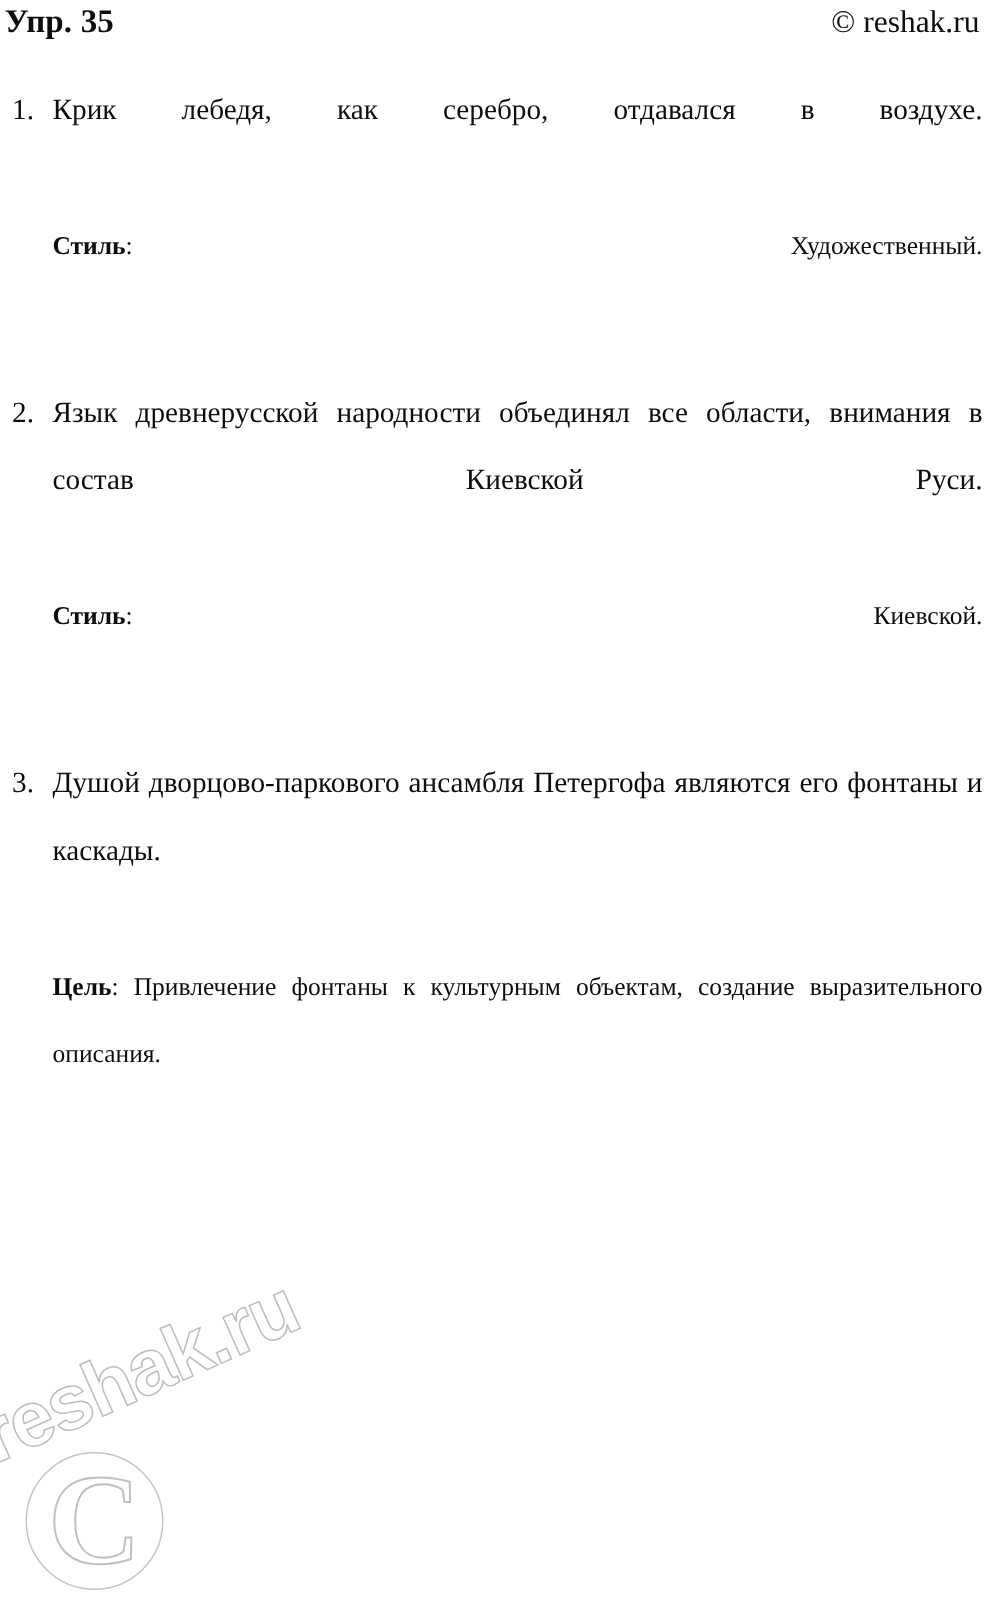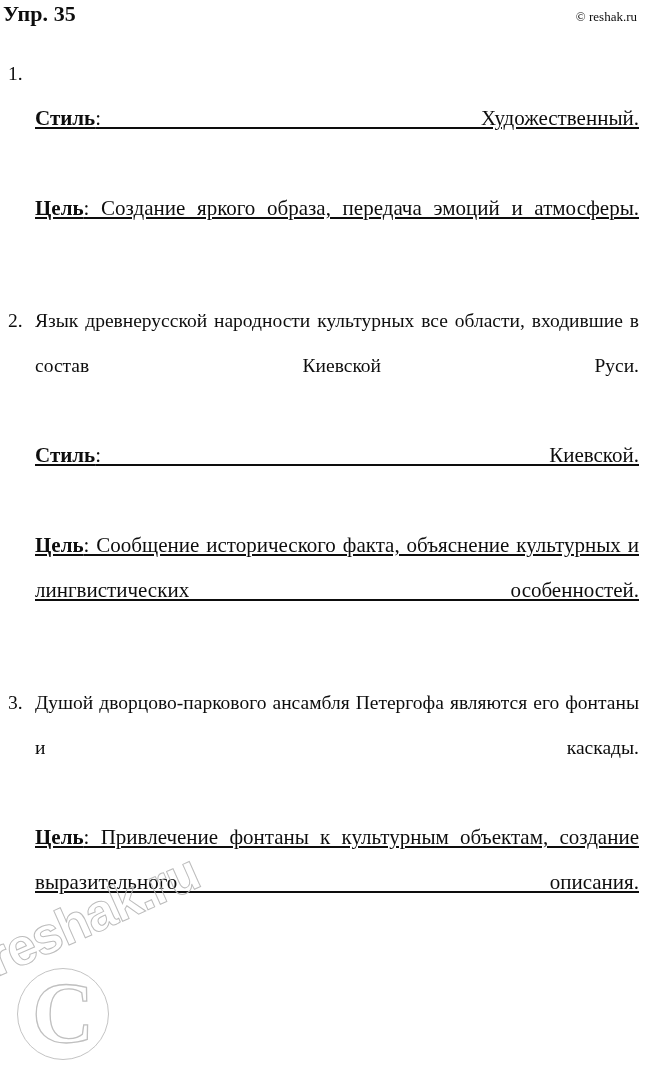--- a/index.html
+++ b/index.html
@@ -14,39 +14,39 @@
     overflow: hidden;
     font-family: "Liberation Serif", "DejaVu Serif", serif;
     color: #0d0d0d;
   }
 
   .page {
     position: relative;
     width: 657px;
     height: 1077px;
     box-sizing: border-box;
-    padding: 0 18px 0 3px;
+    padding: 0 2px 0 3px;
   }
 
   
   .header {
     display: flex;
     align-items: baseline;
     justify-content: space-between;
     height: 28px;
     padding-top: 1px;
   }
   .header-title {
     font-size: 22px;
     font-weight: bold;
     letter-spacing: 0.1px;
     white-space: nowrap;
   }
   .header-copy {
-    font-size: 13px;
+    font-size: 21px;
     font-weight: normal;
     white-space: nowrap;
     padding-right: 2px;
   }
 
   
   .items {
     margin-top: 22px;
   }
   .item {
@@ -67,25 +67,24 @@
     position: absolute;
     left: 5px;
     top: 0;
     font-size: 19.5px;
     line-height: 45px;
     text-align: left;
   }
 
   .attr {
     padding-left: 32px;
-    font-size: 21px;
+    font-size: 17px;
     line-height: 45px;
     text-align: justify;
     text-justify: inter-word;
-    text-decoration: underline;
   }
   .attr .lbl {
     font-weight: bold;
   }
   
   .sentence::after,
   .attr::after {
     content: "";
     display: inline-block;
     width: 100%;
@@ -153,39 +152,34 @@
   <div class="header">
     <div class="header-title">Упр. 35</div>
     <div class="header-copy">© reshak.ru</div>
   </div>
 
   <div class="items">
 
     <div class="item">
       <div class="sentence">
         <span class="num">1.</span>
+        <span>Крик лебедя, как серебро, отдавался в воздухе.</span>
       </div>
       <div class="attr">
         <span class="lbl">Стиль</span><span>: Художественный.</span>
-      </div>
-      <div class="attr">
-        <span class="lbl">Цель</span><span>: Создание яркого образа, передача эмоций и атмосферы.</span>
       </div>
     </div>
 
     <div class="item">
       <div class="sentence full-justify">
         <span class="num">2.</span>
-        <span>Язык древнерусской народности культурных все области, входившие в состав Киевской Руси.</span>
+        <span>Язык древнерусской народности объединял все области, внимания в состав Киевской Руси.</span>
       </div>
       <div class="attr">
         <span class="lbl">Стиль</span><span>: Киевской.</span>
-      </div>
-      <div class="attr">
-        <span class="lbl">Цель</span><span>: Сообщение исторического факта, объяснение культурных и лингвистических особенностей.</span>
       </div>
     </div>
 
     <div class="item">
       <div class="sentence full-justify">
         <span class="num">3.</span>
         <span>Душой дворцово-паркового ансамбля Петергофа являются его фонтаны и каскады.</span>
       </div>
       <div class="attr">
         <span class="lbl">Цель</span><span>: Привлечение фонтаны к культурным объектам, создание выразительного описания.</span>

